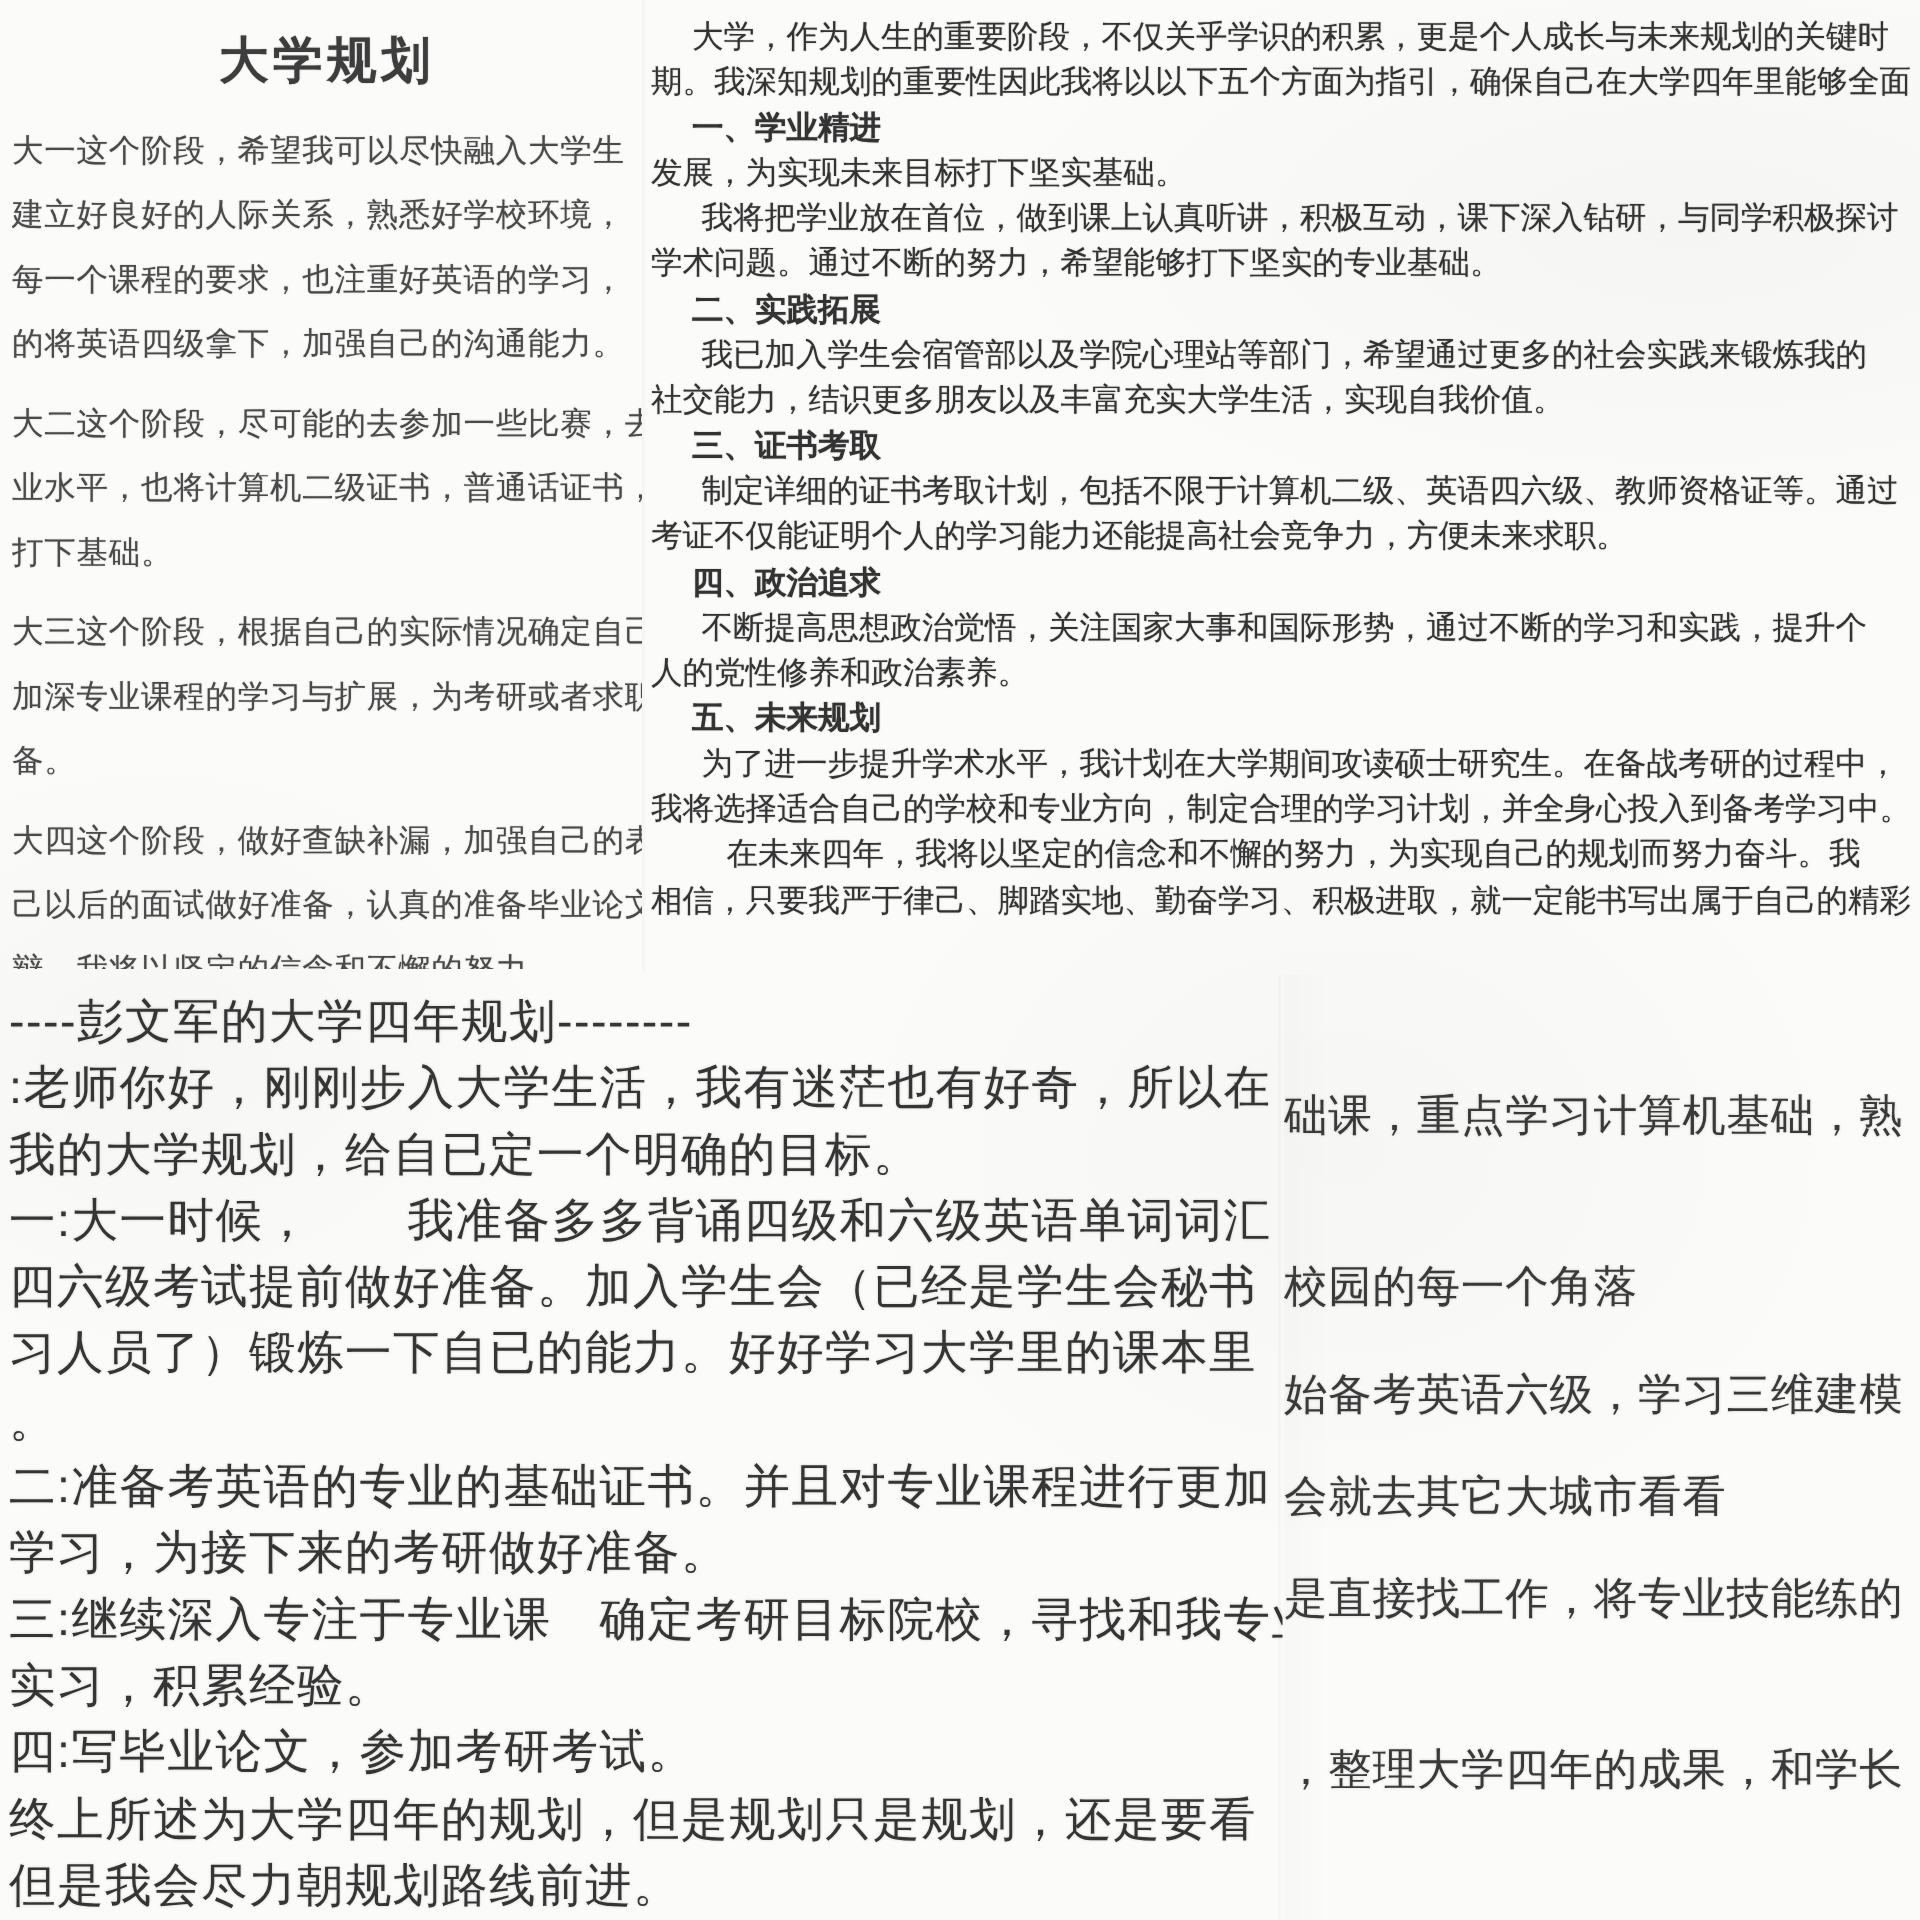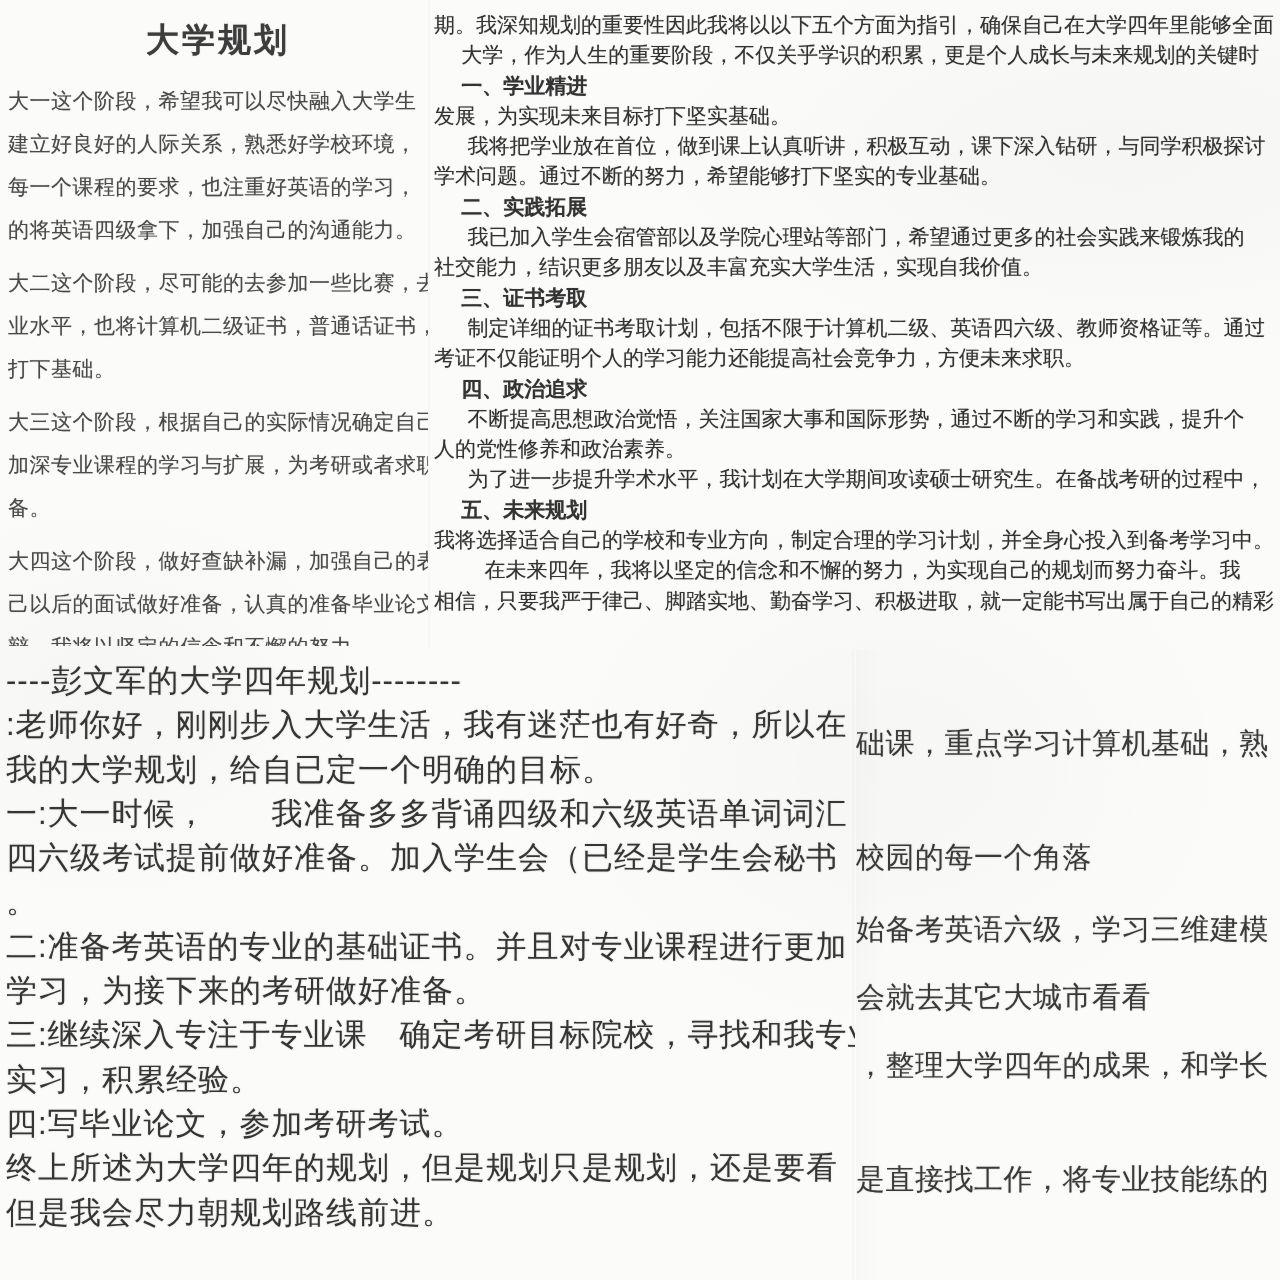--- a/index.html
+++ b/index.html
@@ -91,63 +91,64 @@
         </div>
         <div class="tl-para">
           <div class="tl-line">大四这个阶段，做好查缺补漏，加强自己的表达能力</div>
           <div class="tl-line">己以后的面试做好准备，认真的准备毕业论文，顺利</div>
           <div class="tl-line">辩，我将以坚定的信念和不懈的努力。</div>
         </div>
       </div>
   </div>
 
   <div id="top-right-essay">
+      <div class="tr-line" style="text-indent: 1.3em;">大学，作为人生的重要阶段，不仅关乎学识的积累，更是个人成长与未来规划的关键时</div>
       <div class="tr-line">期。我深知规划的重要性因此我将以以下五个方面为指引，确保自己在大学四年里能够全面</div>
-      <div class="tr-line" style="text-indent: 1.3em;">大学，作为人生的重要阶段，不仅关乎学识的积累，更是个人成长与未来规划的关键时</div>
       <div class="tr-line" style="text-indent: 1.3em; font-weight: 600;">一、学业精进</div>
       <div class="tr-line">发展，为实现未来目标打下坚实基础。</div>
       <div class="tr-line" style="text-indent: 1.6em;">我将把学业放在首位，做到课上认真听讲，积极互动，课下深入钻研，与同学积极探讨</div>
       <div class="tr-line">学术问题。通过不断的努力，希望能够打下坚实的专业基础。</div>
       <div class="tr-line" style="text-indent: 1.3em; font-weight: 600;">二、实践拓展</div>
       <div class="tr-line" style="text-indent: 1.6em;">我已加入学生会宿管部以及学院心理站等部门，希望通过更多的社会实践来锻炼我的</div>
       <div class="tr-line">社交能力，结识更多朋友以及丰富充实大学生活，实现自我价值。</div>
       <div class="tr-line" style="text-indent: 1.3em; font-weight: 600;">三、证书考取</div>
       <div class="tr-line" style="text-indent: 1.6em;">制定详细的证书考取计划，包括不限于计算机二级、英语四六级、教师资格证等。通过</div>
       <div class="tr-line">考证不仅能证明个人的学习能力还能提高社会竞争力，方便未来求职。</div>
       <div class="tr-line" style="text-indent: 1.3em; font-weight: 600;">四、政治追求</div>
       <div class="tr-line" style="text-indent: 1.6em;">不断提高思想政治觉悟，关注国家大事和国际形势，通过不断的学习和实践，提升个</div>
       <div class="tr-line">人的党性修养和政治素养。</div>
+      <div class="tr-line" style="text-indent: 1.3em; font-weight: 600;">五、未来规划</div>
       <div class="tr-line" style="text-indent: 1.6em;">为了进一步提升学术水平，我计划在大学期间攻读硕士研究生。在备战考研的过程中，</div>
-      <div class="tr-line" style="text-indent: 1.3em; font-weight: 600;">五、未来规划</div>
       <div class="tr-line">我将选择适合自己的学校和专业方向，制定合理的学习计划，并全身心投入到备考学习中。</div>
       <div class="tr-line" style="text-indent: 2.4em;">在未来四年，我将以坚定的信念和不懈的努力，为实现自己的规划而努力奋斗。我</div>
       <div class="tr-line">相信，只要我严于律己、脚踏实地、勤奋学习、积极进取，就一定能书写出属于自己的精彩</div>
     </div>
 
   <div id="bottom-left-plan">
       <div class="bl-line">----彭文军的大学四年规划--------</div>
       <div class="bl-line">:老师你好，刚刚步入大学生活，我有迷茫也有好奇，所以在</div>
       <div class="bl-line">我的大学规划，给自已定一个明确的目标。</div>
       <div class="bl-line">一:大一时候，　　我准备多多背诵四级和六级英语单词词汇，为</div>
       <div class="bl-line">四六级考试提前做好准备。加入学生会（已经是学生会秘书</div>
+      <div class="bl-line">习人员了）锻炼一下自已的能力。好好学习大学里的课本里</div>
       <div class="bl-line">。</div>
       <div class="bl-line">二:准备考英语的专业的基础证书。并且对专业课程进行更加</div>
       <div class="bl-line">学习，为接下来的考研做好准备。</div>
       <div class="bl-line">三:继续深入专注于专业课　确定考研目标院校，寻找和我专业</div>
       <div class="bl-line">实习，积累经验。</div>
       <div class="bl-line">四:写毕业论文，参加考研考试。</div>
       <div class="bl-line">终上所述为大学四年的规划，但是规划只是规划，还是要看</div>
       <div class="bl-line">但是我会尽力朝规划路线前进。</div>
     </div>
 
   <div id="bottom-right-fragments">
       <div class="frag">础课，重点学习计算机基础，熟</div>
       <div class="frag">校园的每一个角落</div>
       <div class="frag">始备考英语六级，学习三维建模</div>
       <div class="frag">会就去其它大城市看看</div>
+      <div class="frag">是直接找工作，将专业技能练的</div>
       <div class="frag">，整理大学四年的成果，和学长</div>
-      <div class="frag">是直接找工作，将专业技能练的</div>
     </div>
 
   <div class="seam-v" style="left:428px;top:0;height:648px;"></div>
   <div class="seam-v" style="left:852px;top:650px;height:630px;"></div>
 
 </div>
 
 </body></html>

